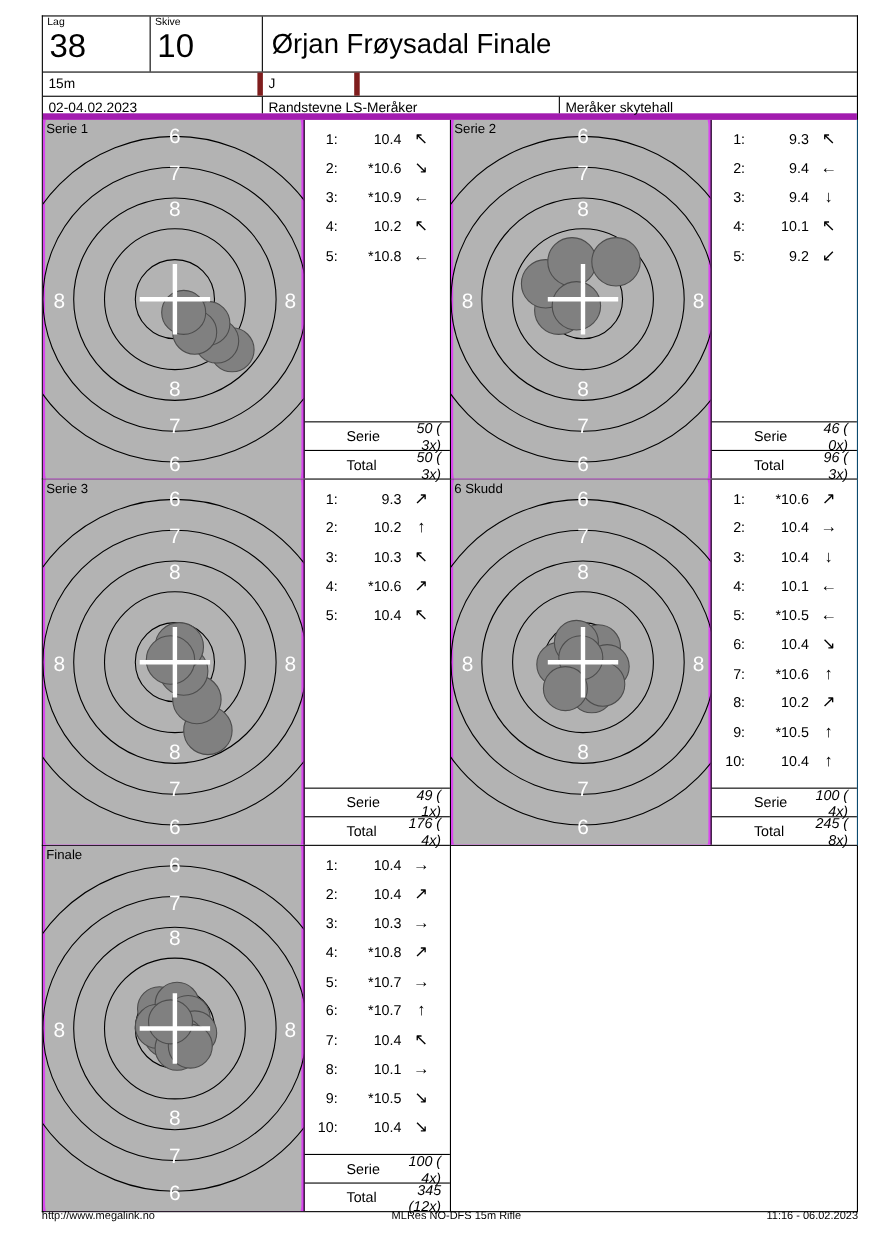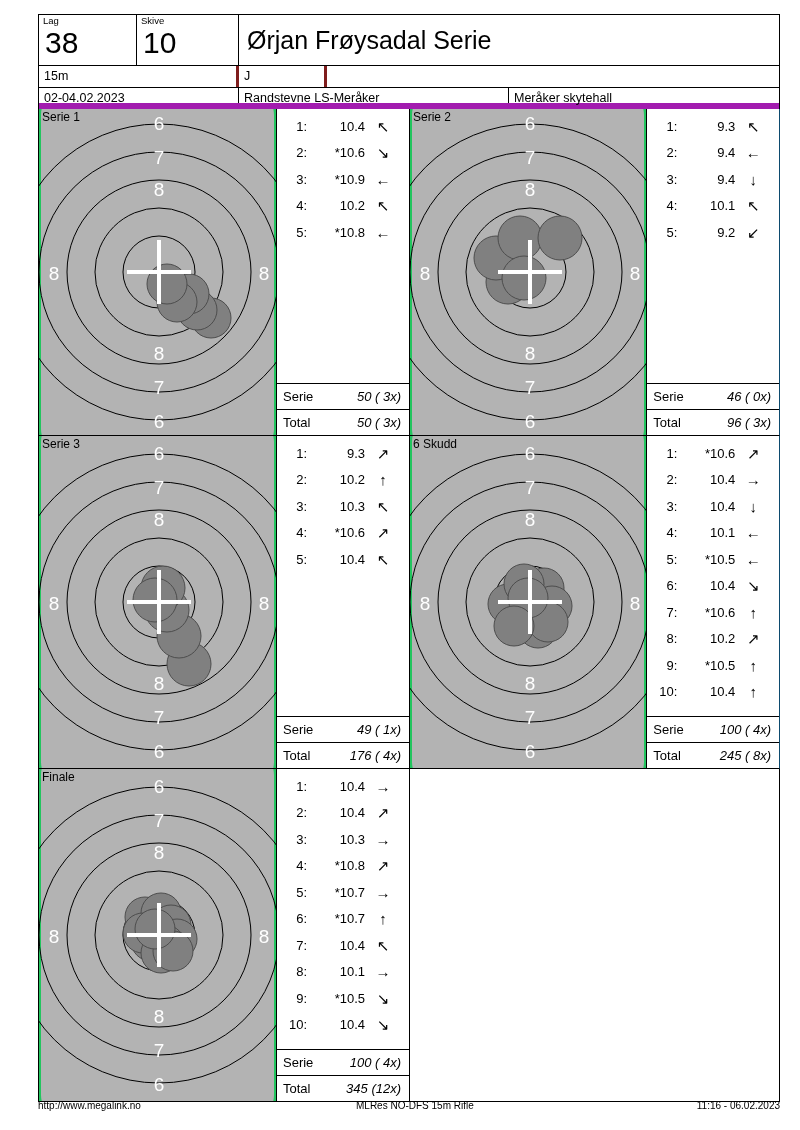--- a/index.html
+++ b/index.html
@@ -29,21 +29,21 @@
     position:absolute; top:1px; left:4px;
     font-size:9.5px; line-height:10px;
   }
   .big-num {
     position:absolute; left:6px; top:11px;
     font-size:30px; line-height:34px; font-weight:400;
   }
   .name-txt { font-size:25px; line-height:27px; }
 
   .hdr-row2 { display:flex; height:22px; border-top:1px solid #000; }
-  .hdr-row2 > div { border-right:3px solid #7f1d1d; font-size:12.5px; padding:3px 0 0 5px; }
+  .hdr-row2 > div { border-right:5px solid #7f1d1d; font-size:12.5px; padding:3px 0 0 5px; }
   .hdr-row2 > div:last-child { border-right:none; }
   .r2-dist { width:200px; }
   .r2-club { width:374px; }
   .r2-class { width:88px; }
   .r2-blank { flex:1; }
 
   .hdr-row3 { display:flex; height:22px; border-top:1px solid #000; border-bottom:6px solid #a21caf; }
   .hdr-row3 > div { border-right:1px solid #000; font-size:12.5px; padding:3px 0 0 5px; }
   .hdr-row3 > div:last-child { border-right:none; }
   .r3-date { width:200px; }
@@ -56,21 +56,21 @@
     width:371px;
     display:flex;
     border-left:1px solid #000;
     border-bottom:1px solid #000;
     position:relative;
   }
   .block.right { border-right:1px solid #0c4a6e; }
   .target-pane {
     width:238px;
     position:relative;
-    background:#22c55e;
+    background:#d946ef;
     border-right:1px solid #000;
     overflow:hidden;
   }
   .target-pane.h320 { height:326px; }
   .target-pane.h340 { height:332px; }
   .serie-label {
     position:absolute; left:3px; top:1px;
     font-size:12px; z-index:6; color:#000;
   }
   .shots-pane {
@@ -83,21 +83,21 @@
     display:flex; align-items:center;
     height:26.5px; font-size:13px;
   }
   .shot-idx { width:36px; text-align:right; padding-right:6px; }
   .shot-val { width:52px; text-align:right; }
   .shot-arrow { width:32px; text-align:center; font-size:15px; line-height:15px; padding-left:4px; }
   .sum-row {
     height:26px; border-top:1px solid #000;
     display:flex; align-items:center; font-size:13px;
   }
-  .sum-lbl { padding-left:6px; width:60px; }
+  .sum-lbl { padding-left:6px; width:60px;margin-left:32px; }
   .sum-val { flex:1; text-align:right; padding-right:8px;font-style:italic; }
 
   
   .empty-block { width:371px; border-left:1px solid #000; border-right:1px solid #000; border-bottom:1px solid #000; }
 
   
   .tgt-svg { display:block; }
 
   
   .footer {
@@ -117,21 +117,21 @@
     <div class="hdr-row1">
       <div class="cell lag-cell">
         <div class="mini-label">Lag</div>
         <div class="big-num">38</div>
       </div>
       <div class="cell skive-cell">
         <div class="mini-label">Skive</div>
         <div class="big-num">10</div>
       </div>
       <div class="cell name-cell">
-        <div class="name-txt">Ørjan Frøysadal Serie</div>
+        <div class="name-txt">Ørjan Frøysadal Finale</div>
       </div>
     </div>
     <div class="hdr-row2">
       <div class="r2-dist">15m</div>
       <div class="r2-class">J</div>
       <div class="r2-blank"></div>
     </div>
     <div class="hdr-row3">
       <div class="r3-date">02-04.02.2023</div>
       <div class="r3-comp">Randstevne LS-Meråker</div>

